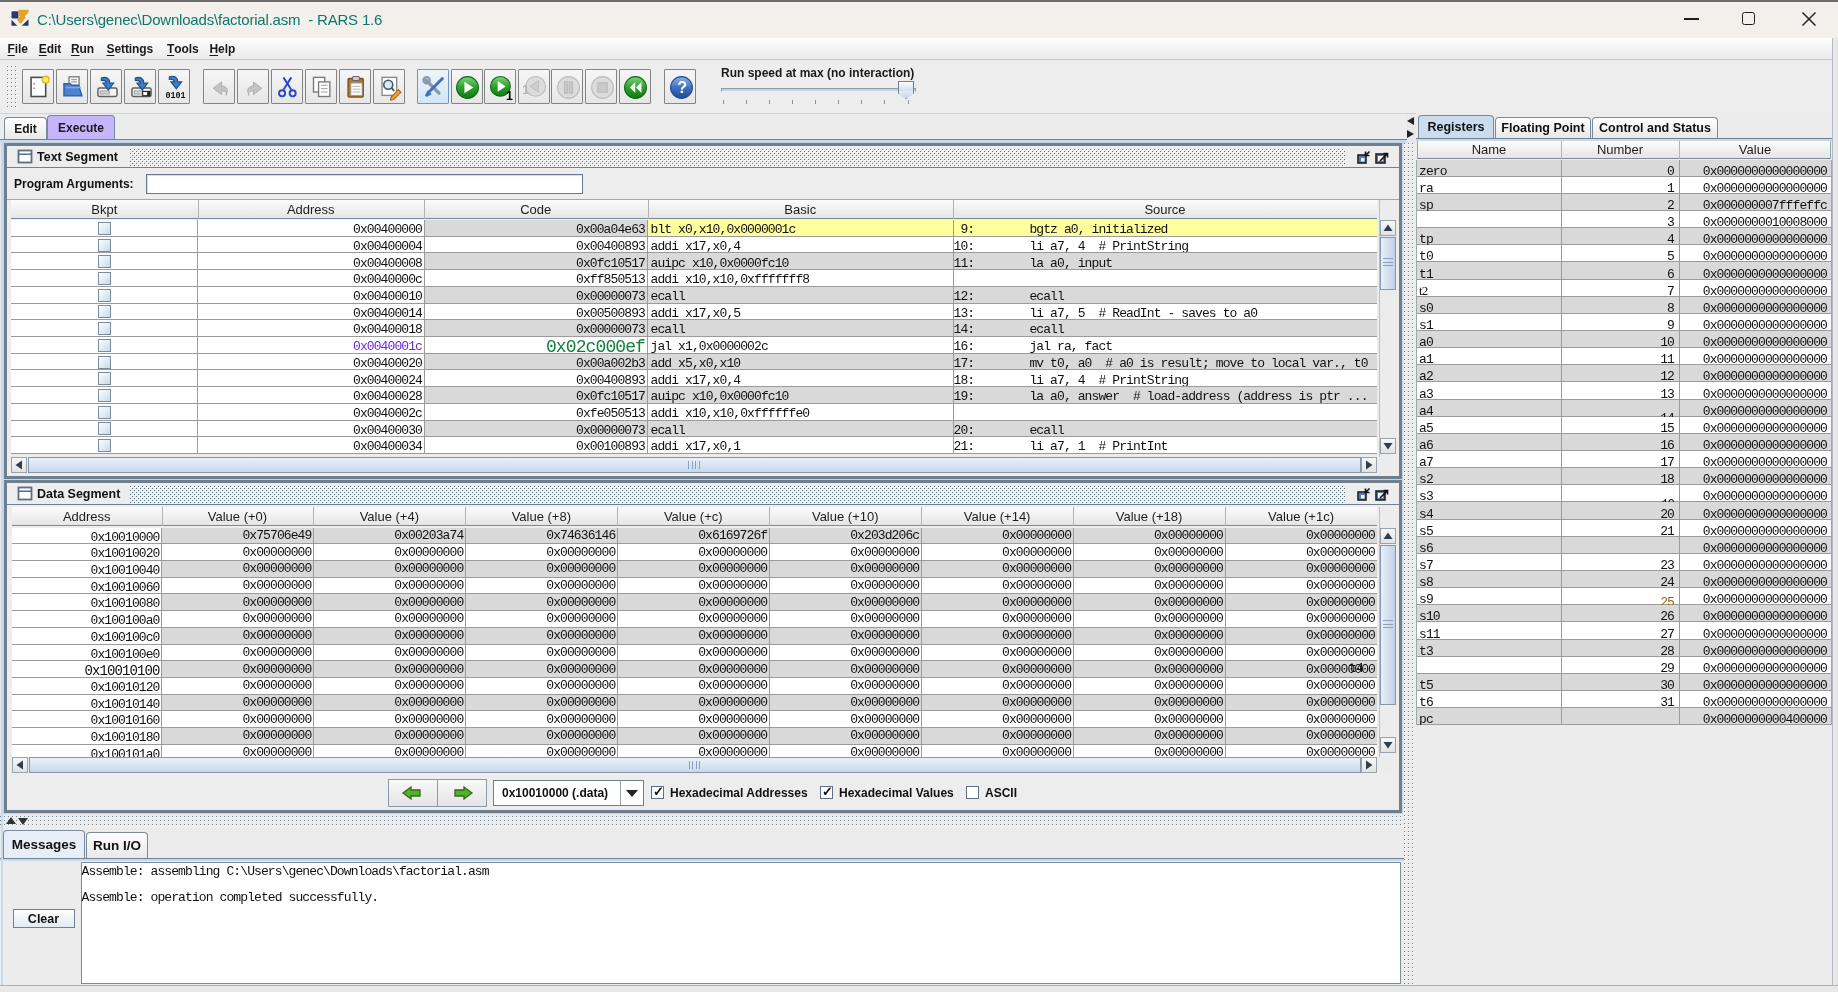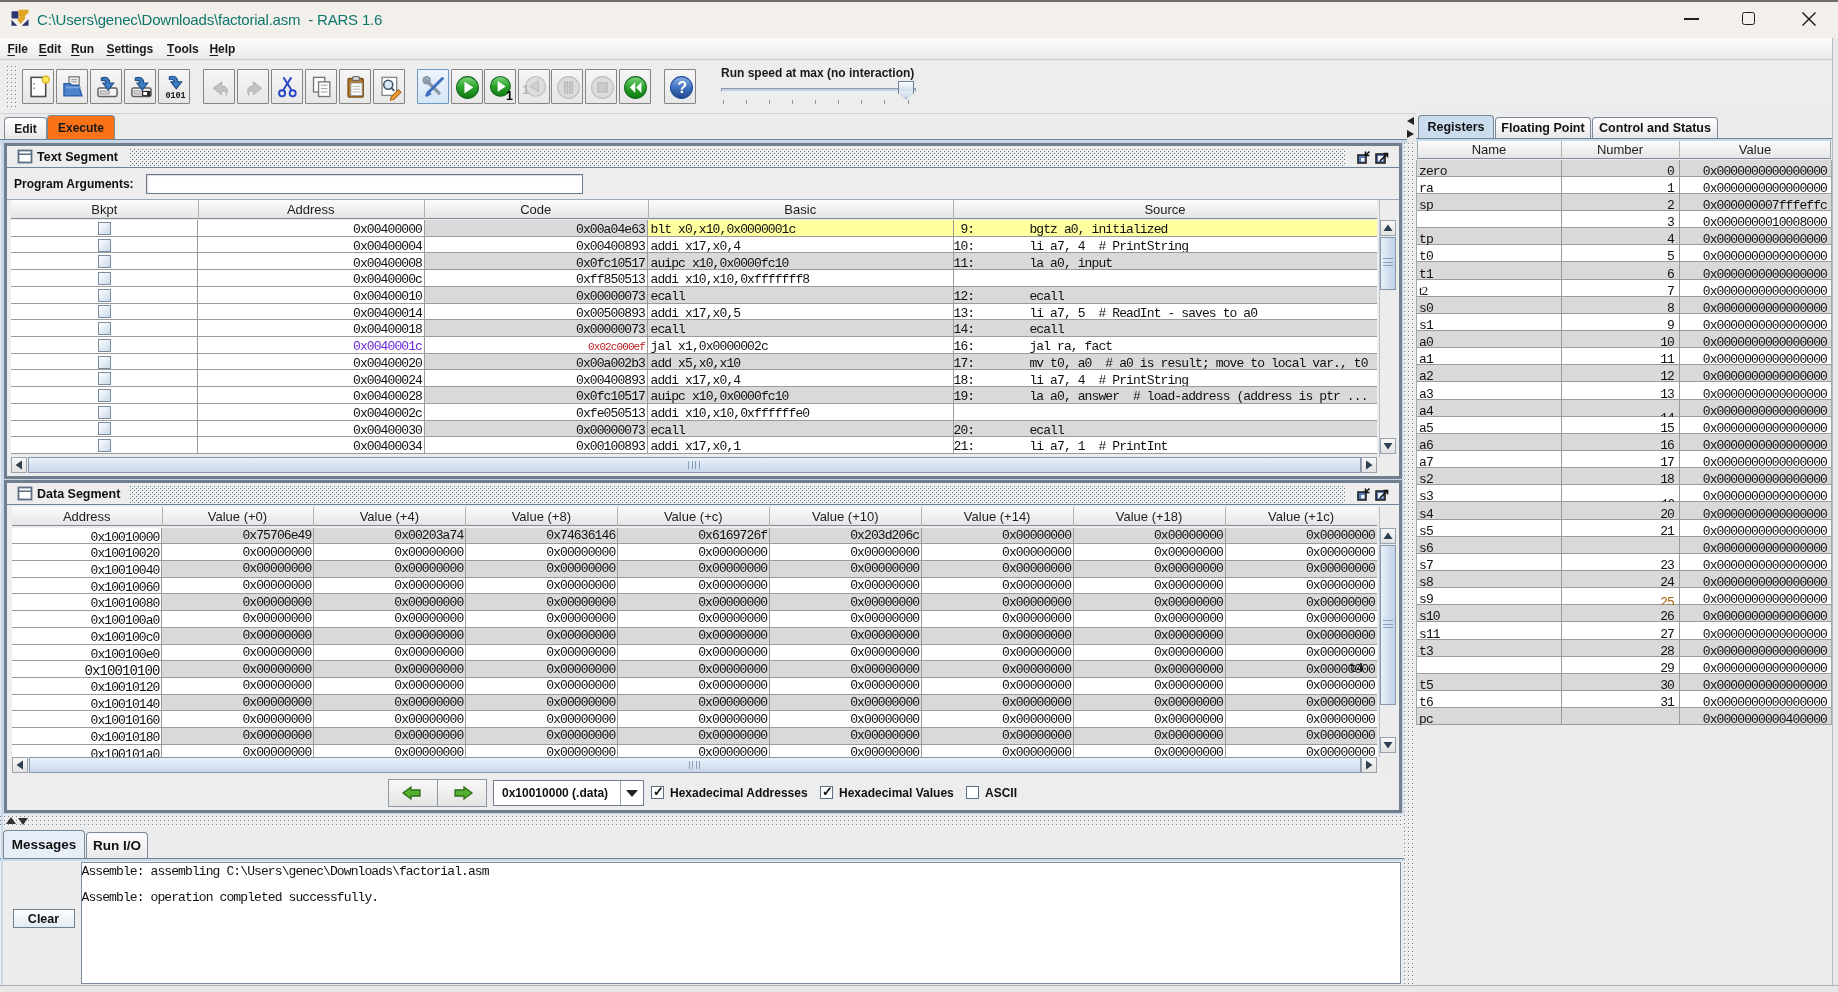--- a/index.html
+++ b/index.html
@@ -209,21 +209,21 @@
     <div class="abs" style="left:746.1px;top:100px;width:1px;height:3.5px;background:#90959b"></div>
     <div class="abs" style="left:769.1px;top:100px;width:1px;height:3.5px;background:#90959b"></div>
     <div class="abs" style="left:792.2px;top:100px;width:1px;height:3.5px;background:#90959b"></div>
     <div class="abs" style="left:815.2px;top:100px;width:1px;height:3.5px;background:#90959b"></div>
     <div class="abs" style="left:838.3px;top:100px;width:1px;height:3.5px;background:#90959b"></div>
     <div class="abs" style="left:861.4px;top:100px;width:1px;height:3.5px;background:#90959b"></div>
     <div class="abs" style="left:884.4px;top:100px;width:1px;height:3.5px;background:#90959b"></div>
     <div class="abs" style="left:907.5px;top:100px;width:1px;height:3.5px;background:#90959b"></div>
 <div class="abs" style="left:0;top:114px;width:1407px;height:26px;background:#ececec"></div>
 <div class="abs" style="left:4px;top:117px;width:43px;height:22px;background:linear-gradient(#ffffff,#e8e8e8);border:1px solid #7a8a99;border-bottom:none;border-radius:4px 4px 0 0;display:flex;align-items:center;justify-content:center;font-size:12px;font-weight:bold;color:#1a1a1a">Edit</div>
-<div class="abs" style="left:47px;top:115px;width:68px;height:24px;background:#f97316;border:1px solid #7a8a99;border-bottom:none;border-radius:4px 4px 0 0;display:flex;align-items:center;justify-content:center;font-size:12px;font-weight:bold;color:#1a1a1a">Execute</div>
+<div class="abs" style="left:47px;top:115px;width:68px;height:24px;background:#c4b5fd;border:1px solid #7a8a99;border-bottom:none;border-radius:4px 4px 0 0;display:flex;align-items:center;justify-content:center;font-size:12px;font-weight:bold;color:#1a1a1a">Execute</div>
 <div class="abs" style="left:0;top:139px;width:1407px;height:1px;background:#72828f"></div>
 <div class="abs" style="left:0;top:140px;width:1407px;height:2.5px;background:#c7d9ec"></div>
 <div class="abs" style="left:0;top:142.5px;width:1404px;height:843px;background:#e6e9ed"></div>
 <div class="abs" style="left:4px;top:143px;width:1398px;height:336px;background:#ededed;border:3px solid #6f7f8e;outline:1px solid #c9d4e2"></div>
 <div class="abs" style="left:7px;top:146px;width:1392px;height:22px;background:#ededed;border-bottom:1.5px solid #6e8294"></div>
 <svg class="abs" style="left:17px;top:149px" width="16" height="16" viewBox="0 0 16 16">
       <rect x="1.5" y="1.5" width="13" height="12" fill="#fff" stroke="#5c6e84" stroke-width="1.8"></rect>
       <line x1="2" y1="5.2" x2="14" y2="5.2" stroke="#5c6e84" stroke-width="1.6"></line>
       <g fill="#fff">
         <rect x="3" y="3" width="1.6" height="1.2"></rect>
@@ -319,21 +319,21 @@
     <div class="abs" style="left:197.5px;top:320.32px;width:224.5px;height:15.72px;font-family:Liberation Mono,monospace;font-size:13px;letter-spacing:-0.9px;color:#111;padding-top:3.4px;display:flex;align-items:center;justify-content:flex-end">0x00400018</div>
     <div class="abs" style="left:424px;top:320.32px;width:221.0px;height:15.72px;font-family:Liberation Mono,monospace;font-size:13px;letter-spacing:-0.9px;color:#111;padding-top:3.4px;display:flex;align-items:center;justify-content:flex-end">0x00000073</div>
     <div class="abs" style="left:650.5px;top:320.32px;width:302.5px;height:15.72px;font-family:Liberation Mono,monospace;font-size:13px;letter-spacing:-0.9px;color:#111;padding-top:3.4px;display:flex;align-items:center;white-space:pre">ecall</div>
     <div class="abs" style="left:953.5px;top:320.32px;width:420px;height:15.72px;font-family:Liberation Mono,monospace;font-size:13px;letter-spacing:-0.9px;color:#111;padding-top:3.4px;display:flex;align-items:center;white-space:pre;overflow:hidden">14:        ecall</div>
     <div class="abs" style="left:11px;top:337.04px;width:1366px;height:16.72px;border-bottom:1px solid #9b9b9b;background:#fff"></div>
     <div class="abs" style="left:424px;top:337.04px;width:223.5px;height:15.72px;background:#fff"></div>
     <div class="abs" style="left:647.5px;top:337.04px;width:305.5px;height:15.72px;background:#fff"></div>
     <div class="abs" style="left:953px;top:337.04px;width:424px;height:15.72px;background:#fff"></div>
     <div class="abs" style="left:97.5px;top:338.84px;width:13px;height:13px;background:linear-gradient(135deg,#fdfefe,#c9daea);border:1.5px solid #7b8ba0"></div>
     <div class="abs" style="left:197.5px;top:337.04px;width:224.5px;height:15.72px;font-family:Liberation Mono,monospace;font-size:13px;letter-spacing:-0.9px;color:#6d28d9;padding-top:3.4px;display:flex;align-items:center;justify-content:flex-end">0x0040001c</div>
-    <div class="abs" style="left:424px;top:337.04px;width:221.0px;height:15.72px;font-family:Liberation Mono,monospace;font-size:11px;letter-spacing:-0.9px;color:#b91c1c;padding-top:3.4px;display:flex;align-items:center;justify-content:flex-end">0x02c000ef</div>
+    <div class="abs" style="left:424px;top:337.04px;width:221.0px;height:15.72px;font-family:Liberation Mono,monospace;font-size:18px;letter-spacing:-0.9px;color:#15803d;padding-top:3.4px;display:flex;align-items:center;justify-content:flex-end">0x02c000ef</div>
     <div class="abs" style="left:650.5px;top:337.04px;width:302.5px;height:15.72px;font-family:Liberation Mono,monospace;font-size:13px;letter-spacing:-0.9px;color:#111;padding-top:3.4px;display:flex;align-items:center;white-space:pre">jal x1,0x0000002c</div>
     <div class="abs" style="left:953.5px;top:337.04px;width:420px;height:15.72px;font-family:Liberation Mono,monospace;font-size:13px;letter-spacing:-0.9px;color:#111;padding-top:3.4px;display:flex;align-items:center;white-space:pre;overflow:hidden">16:        jal ra, fact</div>
     <div class="abs" style="left:11px;top:353.76px;width:1366px;height:16.72px;border-bottom:1px solid #9b9b9b;background:#fff"></div>
     <div class="abs" style="left:424px;top:353.76px;width:223.5px;height:15.72px;background:#d9d9d9"></div>
     <div class="abs" style="left:647.5px;top:353.76px;width:305.5px;height:15.72px;background:#d9d9d9"></div>
     <div class="abs" style="left:953px;top:353.76px;width:424px;height:15.72px;background:#d9d9d9"></div>
     <div class="abs" style="left:97.5px;top:355.56px;width:13px;height:13px;background:linear-gradient(135deg,#fdfefe,#c9daea);border:1.5px solid #7b8ba0"></div>
     <div class="abs" style="left:197.5px;top:353.76px;width:224.5px;height:15.72px;font-family:Liberation Mono,monospace;font-size:13px;letter-spacing:-0.9px;color:#111;padding-top:3.4px;display:flex;align-items:center;justify-content:flex-end">0x00400020</div>
     <div class="abs" style="left:424px;top:353.76px;width:221.0px;height:15.72px;font-family:Liberation Mono,monospace;font-size:13px;letter-spacing:-0.9px;color:#111;padding-top:3.4px;display:flex;align-items:center;justify-content:flex-end">0x00a002b3</div>
     <div class="abs" style="left:650.5px;top:353.76px;width:302.5px;height:15.72px;font-family:Liberation Mono,monospace;font-size:13px;letter-spacing:-0.9px;color:#111;padding-top:3.4px;display:flex;align-items:center;white-space:pre">add x5,x0,x10</div>

